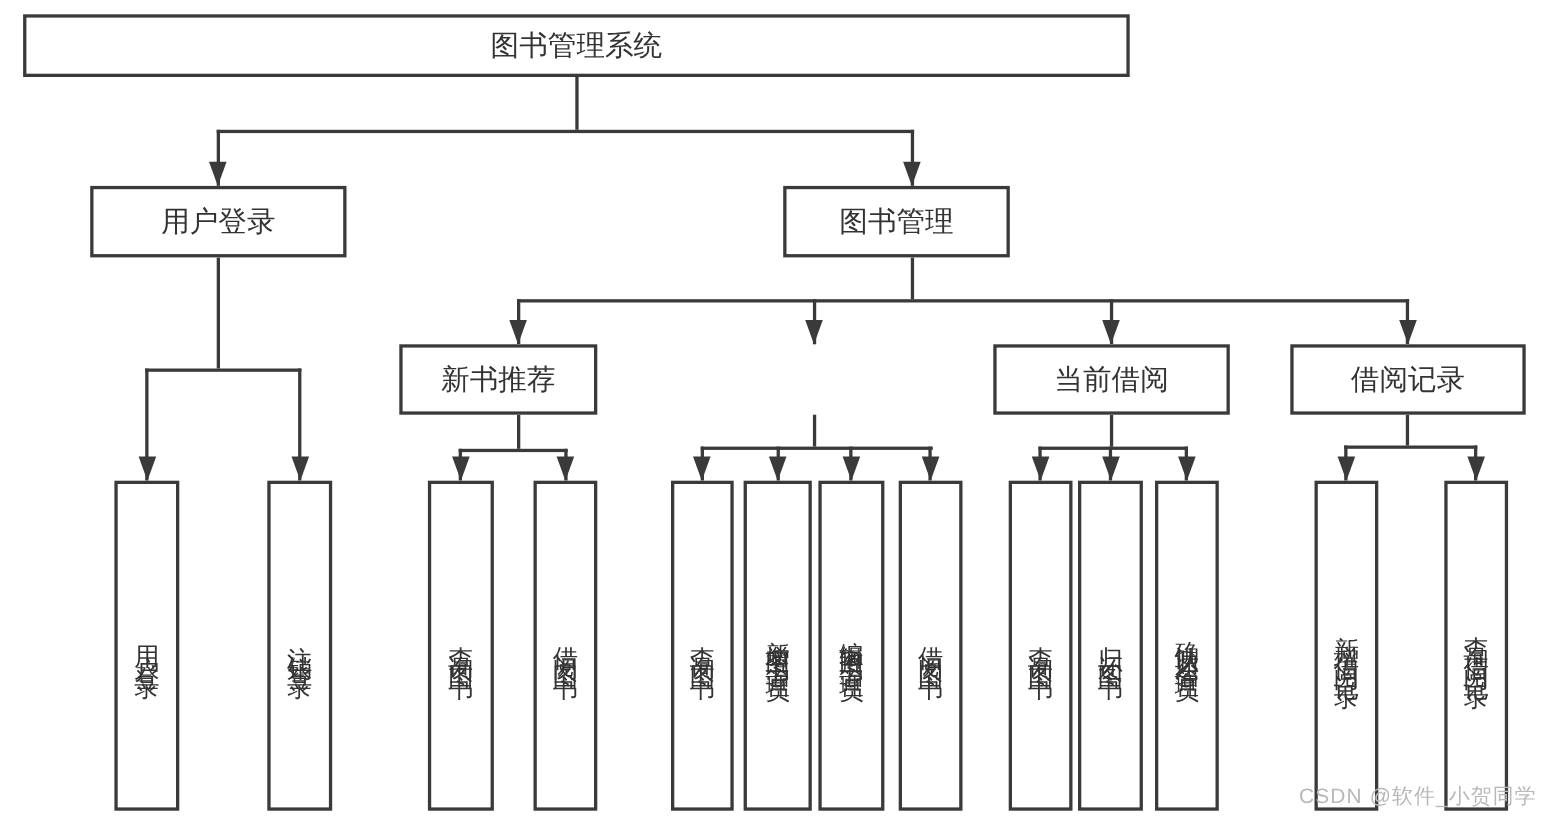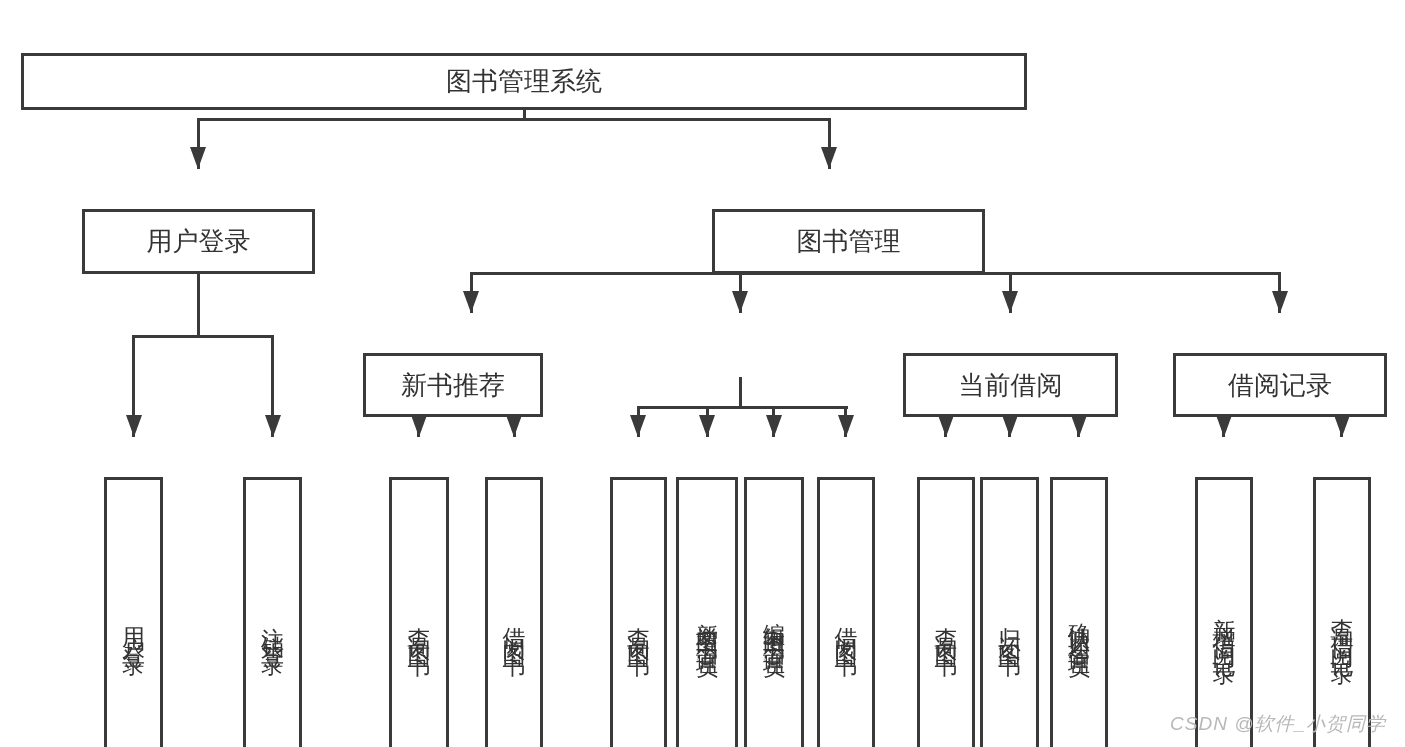--- a/index.html
+++ b/index.html
@@ -6,21 +6,21 @@
     --line:#3a3a3a; --text:#333333; --watermark:#b8b8b8; --bg:#ffffff;
   }
   html,body{margin:0;padding:0;background:var(--bg);}
   body{font-family:"Liberation Sans",sans-serif;color:var(--text);}
   #canvas{position:relative;width:1405px;height:747px;background:var(--bg);overflow:hidden;}
 
   .box{
     position:absolute;box-sizing:border-box;background:var(--bg);
     border:3px solid var(--line);
     display:flex;align-items:center;justify-content:center;
-    color:var(--text);z-index:2;margin-top:40px;
+    color:var(--text);z-index:2;
   }
   .hlabel{font-size:26px;white-space:nowrap;}
   .leaf .vtext{
     writing-mode:vertical-rl;text-orientation:mixed;
     font-size:23px;letter-spacing:9px;line-height:1;white-space:nowrap;
   }
   .leaf .vtext.small{font-size:22px;letter-spacing:5px;}
 
   .line{position:absolute;background:var(--line);z-index:1;}
   .arrow{
@@ -45,21 +45,21 @@
   <div class="line" style="left:523px;top:70px;width:3px;height:48px;"></div>
   <div class="line" style="left:197px;top:118px;width:634px;height:3px;"></div>
   <div class="line" style="left:197px;top:118px;width:3px;height:51px;"></div>
   <div class="arrow" style="left:190px;top:147px;"></div>
   <div class="line" style="left:828px;top:118px;width:3px;height:51px;"></div>
   <div class="arrow" style="left:821px;top:147px;"></div>
 
   <div class="box" style="left:82px;top:169px;width:233px;height:65px;">
     <span class="hlabel">用户登录</span>
   </div>
-  <div class="box" style="left:712px;top:169px;width:273px;height:65px;">
+  <div class="box" style="left:712px;top:169px;width:206px;height:65px;">
     <span class="hlabel">图书管理</span>
   </div>
 
   <div class="line" style="left:197px;top:234px;width:3px;height:101px;"></div>
   <div class="line" style="left:132px;top:335px;width:142px;height:3px;"></div>
   <div class="line" style="left:132px;top:335px;width:3px;height:102px;"></div>
   <div class="arrow" style="left:126px;top:415px;"></div>
   <div class="line" style="left:271px;top:335px;width:3px;height:102px;"></div>
   <div class="arrow" style="left:265px;top:415px;"></div>
 
@@ -155,15 +155,15 @@
     <span class="vtext small">确认归还（管理员）</span>
   </div>
 
   <div class="box leaf" style="left:1195px;top:437px;width:58px;height:300px;">
     <span class="vtext">新增借阅记录</span>
   </div>
   <div class="box leaf" style="left:1313px;top:437px;width:58px;height:300px;">
     <span class="vtext">查询借阅记录</span>
   </div>
 
-  <div class="watermark" style="right:19px;top:711px;font-style:italic;">CSDN @软件_小贺同学</div>
+  <div class="watermark" style="right:8px;top:711px;">CSDN @软件_小贺同学</div>
 
 </div>
 
 </body></html>

